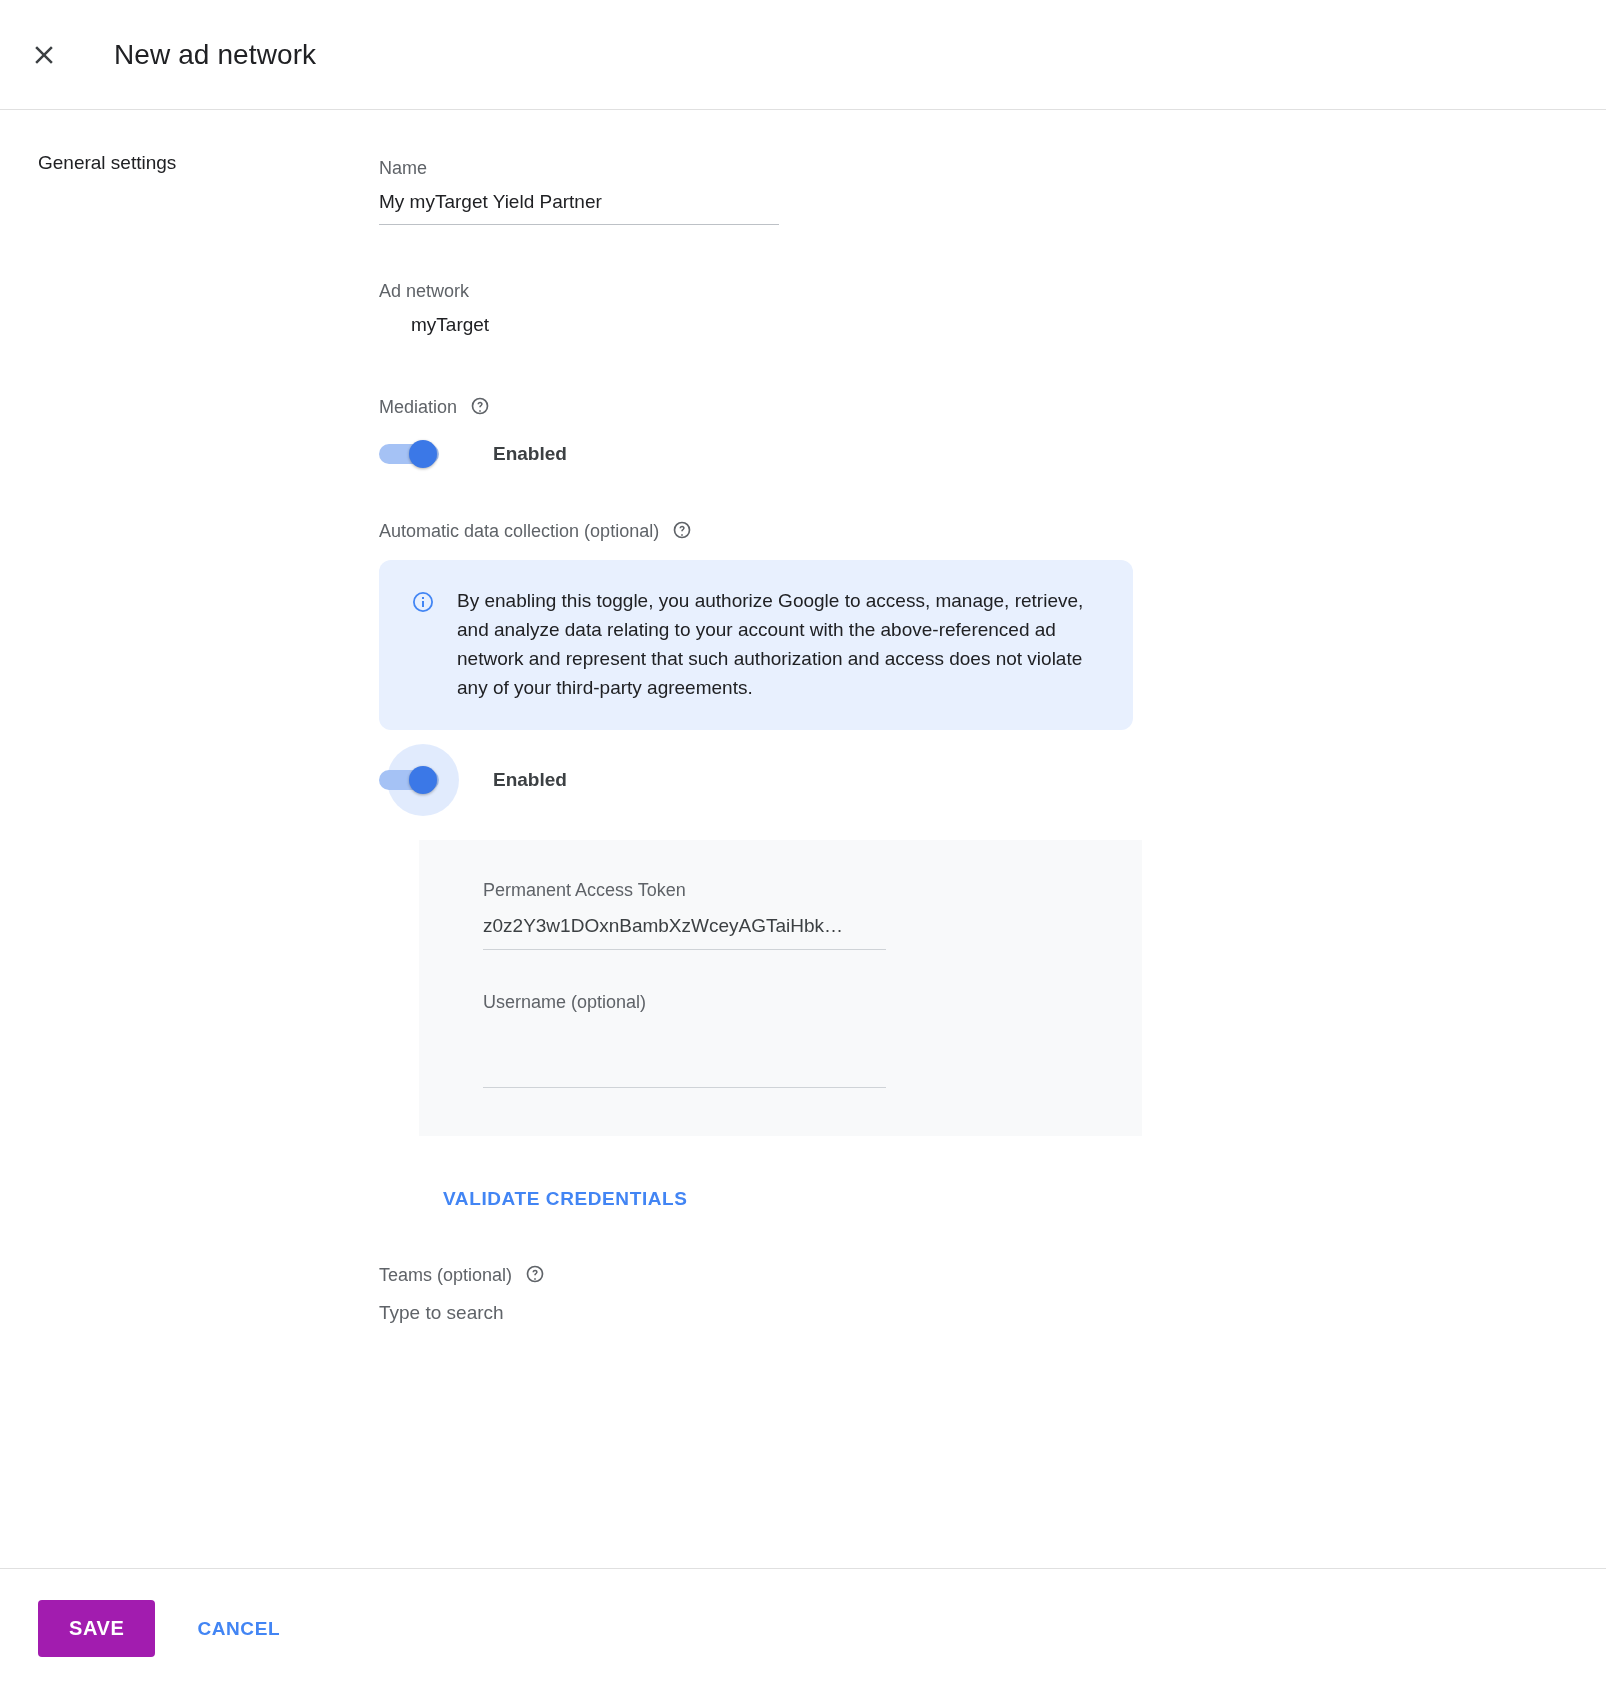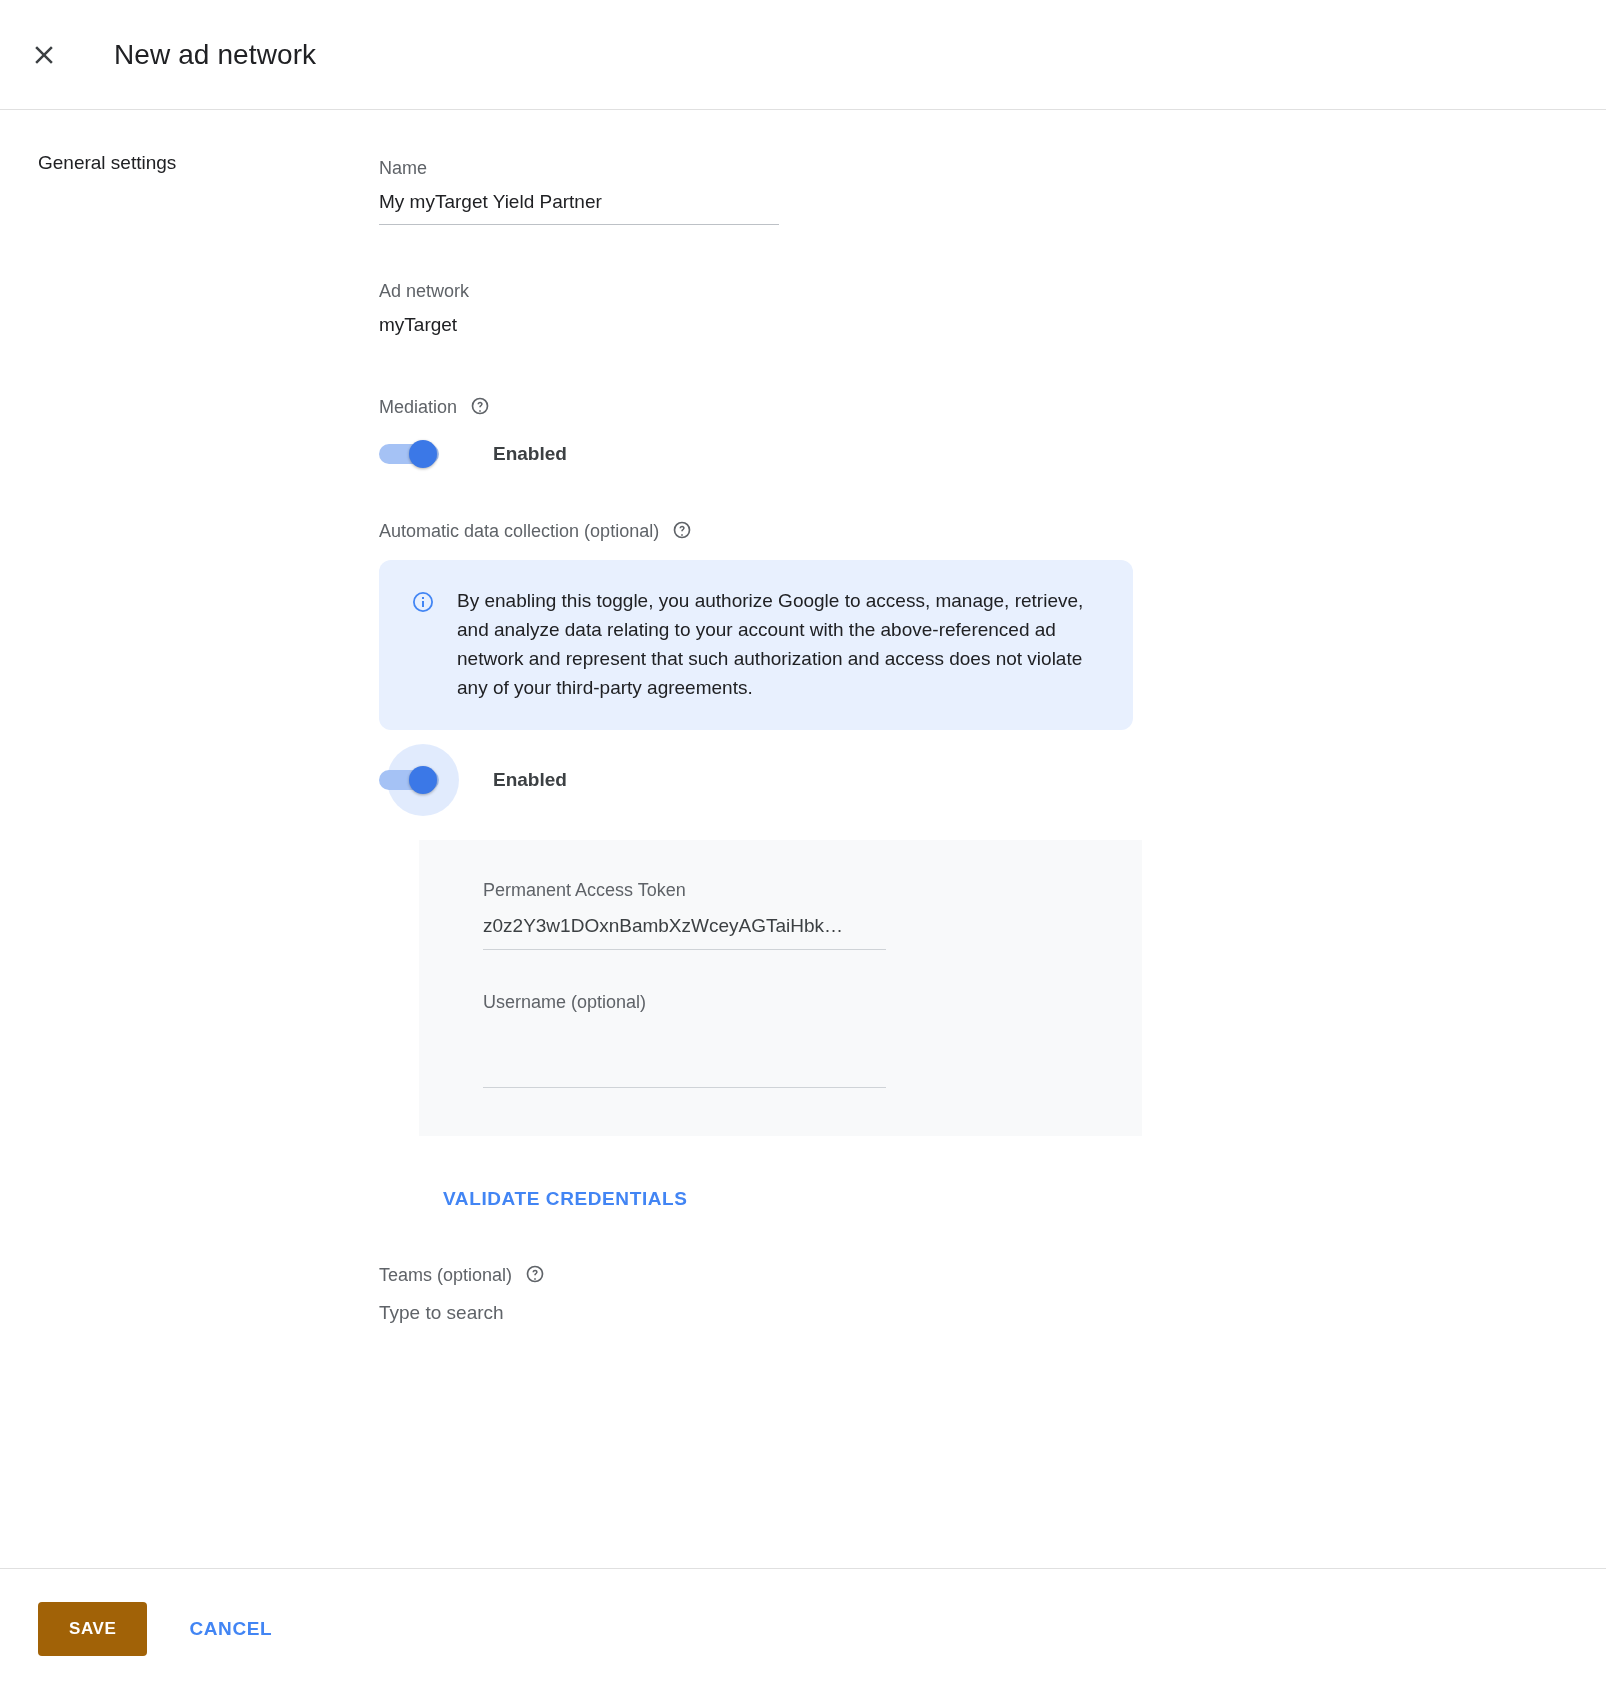--- a/index.html
+++ b/index.html
@@ -83,20 +83,21 @@
   }
 
   .block { margin-bottom: 0; }
 
   .gap-name { height: 56px; }
 
   .plain-value {
     font-size: 19px;
     color: #202124;
     padding-bottom: 4px;
+    margin-left: 32px;
   }
 
   
   .help-icon {
     display: inline-flex;
     vertical-align: -3px;
     margin-left: 8px;
   }
 
   
@@ -225,25 +226,25 @@
     bottom: 0;
     width: 100%;
     height: 120px;
     border-top: 1px solid #e0e0e0;
     display: flex;
     align-items: center;
     padding-left: 38px;
     background: #fff;
   }
   .save-btn {
-    background: #a16207;
+    background: #a21caf;
     color: #fff;
     border: none;
     border-radius: 4px;
-    font-size: 17px;
+    font-size: 20px;
     font-weight: bold;
     letter-spacing: 0.6px;
     padding: 17px 31px;
     cursor: pointer;
     font-family: "Liberation Sans", sans-serif;
   }
   .cancel-btn {
     margin-left: 32px;
     background: transparent;
     border: none;

